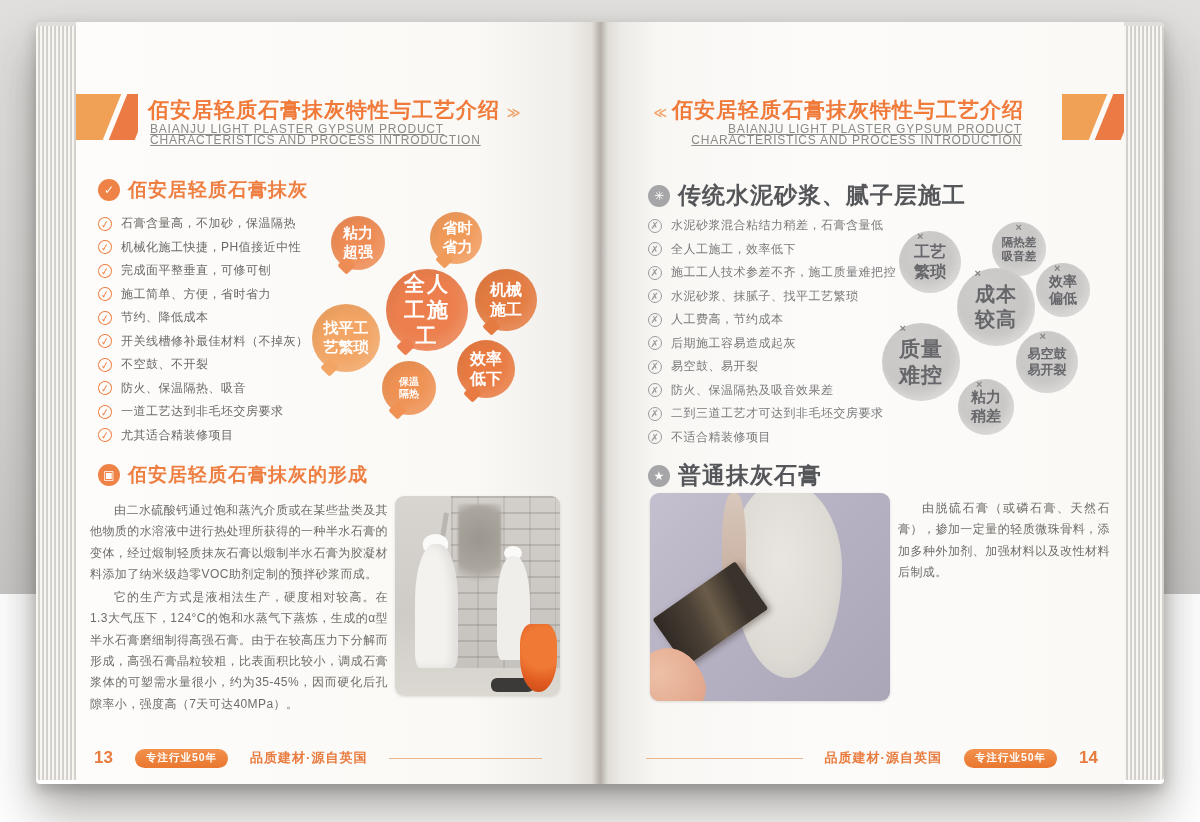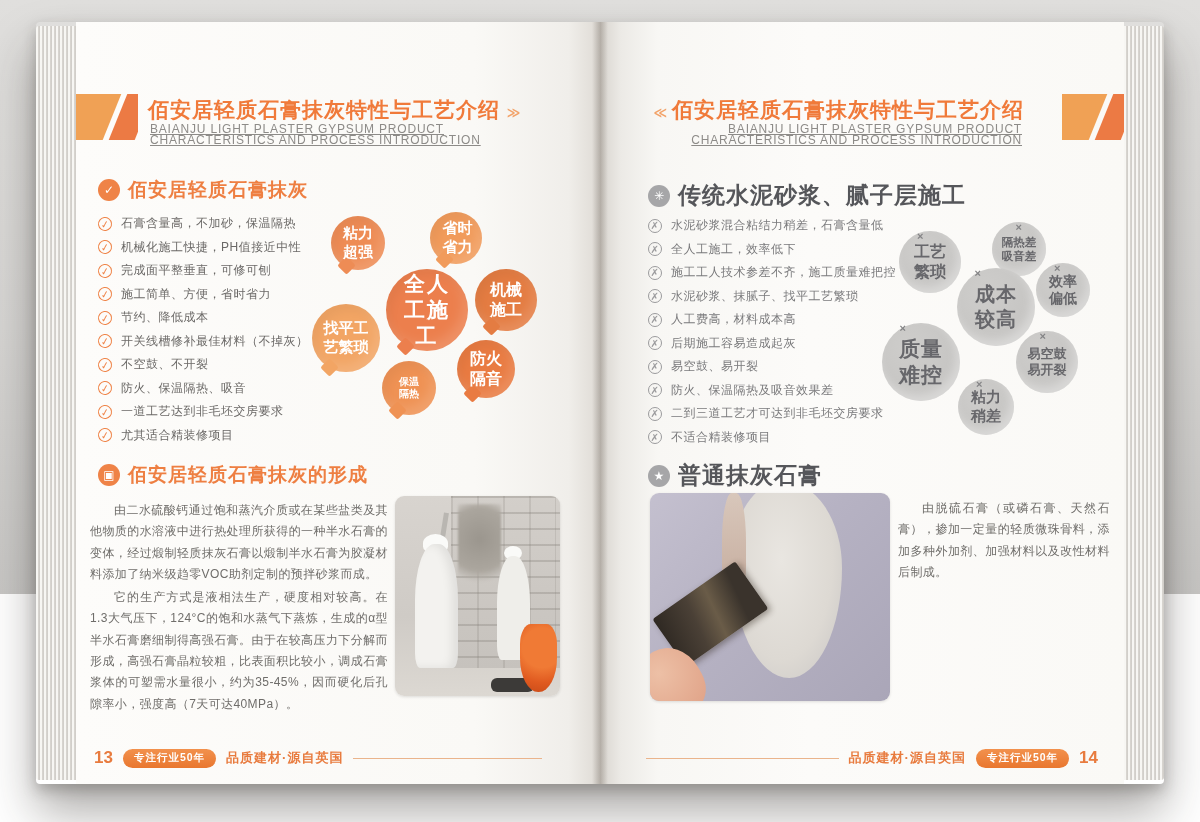--- a/index.html
+++ b/index.html
@@ -116,21 +116,21 @@
               border-radius:46% 54% 48% 52%/40% 44% 56% 60%; }
   .ph-right .peel { position:absolute; left:30%; top:0; width:10%; height:58%;
               background:linear-gradient(180deg,#d8c7bb, #cbb4a6 60%, transparent); border-radius:40%; filter:blur(.5px); }
   .ph-right .blade { position:absolute; left:4%; top:44%; width:42%; height:28%;
               background:linear-gradient(100deg,#2e2822 0%,#4a4036 35%,#6a5c48 55%,#3a332c 80%);
               transform:rotate(-35deg); border-radius:3px; box-shadow:2px 3px 6px rgba(40,30,20,.4); }
   .ph-right .finger { position:absolute; left:-4%; bottom:-8%; width:26%; height:34%;
               background:radial-gradient(circle at 40% 30%, #edc0a6, #dfa085); border-radius:50% 50% 40% 40%; transform:rotate(-30deg); }
 
   
-  .footer { position:absolute; top:726px; height:20px; display:flex; align-items:center; gap:10px; }
+  .footer { position:absolute; top:726px; height:20px; display:flex; align-items:center; gap:22px; }
   .f-num { font-size:17px; font-weight:700; color:#e87b3e; }
   .f-pill { background:linear-gradient(180deg,#f2914d,#e9772f); color:#fff; font-size:10.5px; font-weight:700;
             padding:2.5px 11px; border-radius:10px; letter-spacing:1px; white-space:nowrap; }
   .f-slogan { font-size:13px; font-weight:700; color:#e87b3e; letter-spacing:1px; white-space:nowrap; }
   .f-line { flex:1; border-top:1.5px solid #eab48c; }
 </style>
 </head>
 <body>
 
 <div class="scene">
@@ -213,21 +213,21 @@
     <div class="bubble obub tail lb3">
         <span>机械施工</span>
       </div>
     <div class="bubble obub tail lb4">
         <span>找平工艺繁琐</span>
       </div>
     <div class="bubble obub tail lb5">
         <span>保温隔热</span>
       </div>
     <div class="bubble obub tail lb6">
-        <span>防火隔音</span>
+        <span>效率低下</span>
       </div>
 
     <div class="sec" style="left:62px; top:440px;">
       <span class="badge orange">▣</span>
       <span class="t-orange">佰安居轻质石膏抹灰的形成</span>
     </div>
 
     <p class="para" style="left:54px; top:478px; width:298px;">由二水硫酸钙通过饱和蒸汽介质或在某些盐类及其他物质的水溶液中进行热处理所获得的一种半水石膏的变体，经过煅制轻质抹灰石膏以煅制半水石膏为胶凝材料添加了纳米级趋零VOC助剂定制的预拌砂浆而成。</p>
     <p class="para" style="left:54px; top:565px; width:298px;">它的生产方式是液相法生产，硬度相对较高。在1.3大气压下，124°C的饱和水蒸气下蒸炼，生成的α型半水石膏磨细制得高强石膏。由于在较高压力下分解而形成，高强石膏晶粒较粗，比表面积比较小，调成石膏浆体的可塑需水量很小，约为35-45%，因而硬化后孔隙率小，强度高（7天可达40MPa）。</p>
 
@@ -283,21 +283,21 @@
       <li>
           <span class="ck no">✗</span>
           <span>施工工人技术参差不齐，施工质量难把控</span>
         </li>
       <li>
           <span class="ck no">✗</span>
           <span>水泥砂浆、抹腻子、找平工艺繁琐</span>
         </li>
       <li>
           <span class="ck no">✗</span>
-          <span>人工费高，材料成本高</span>
+          <span>人工费高，节约成本</span>
         </li>
       <li>
           <span class="ck no">✗</span>
           <span>后期施工容易造成起灰</span>
         </li>
       <li>
           <span class="ck no">✗</span>
           <span>易空鼓、易开裂</span>
         </li>
       <li>

